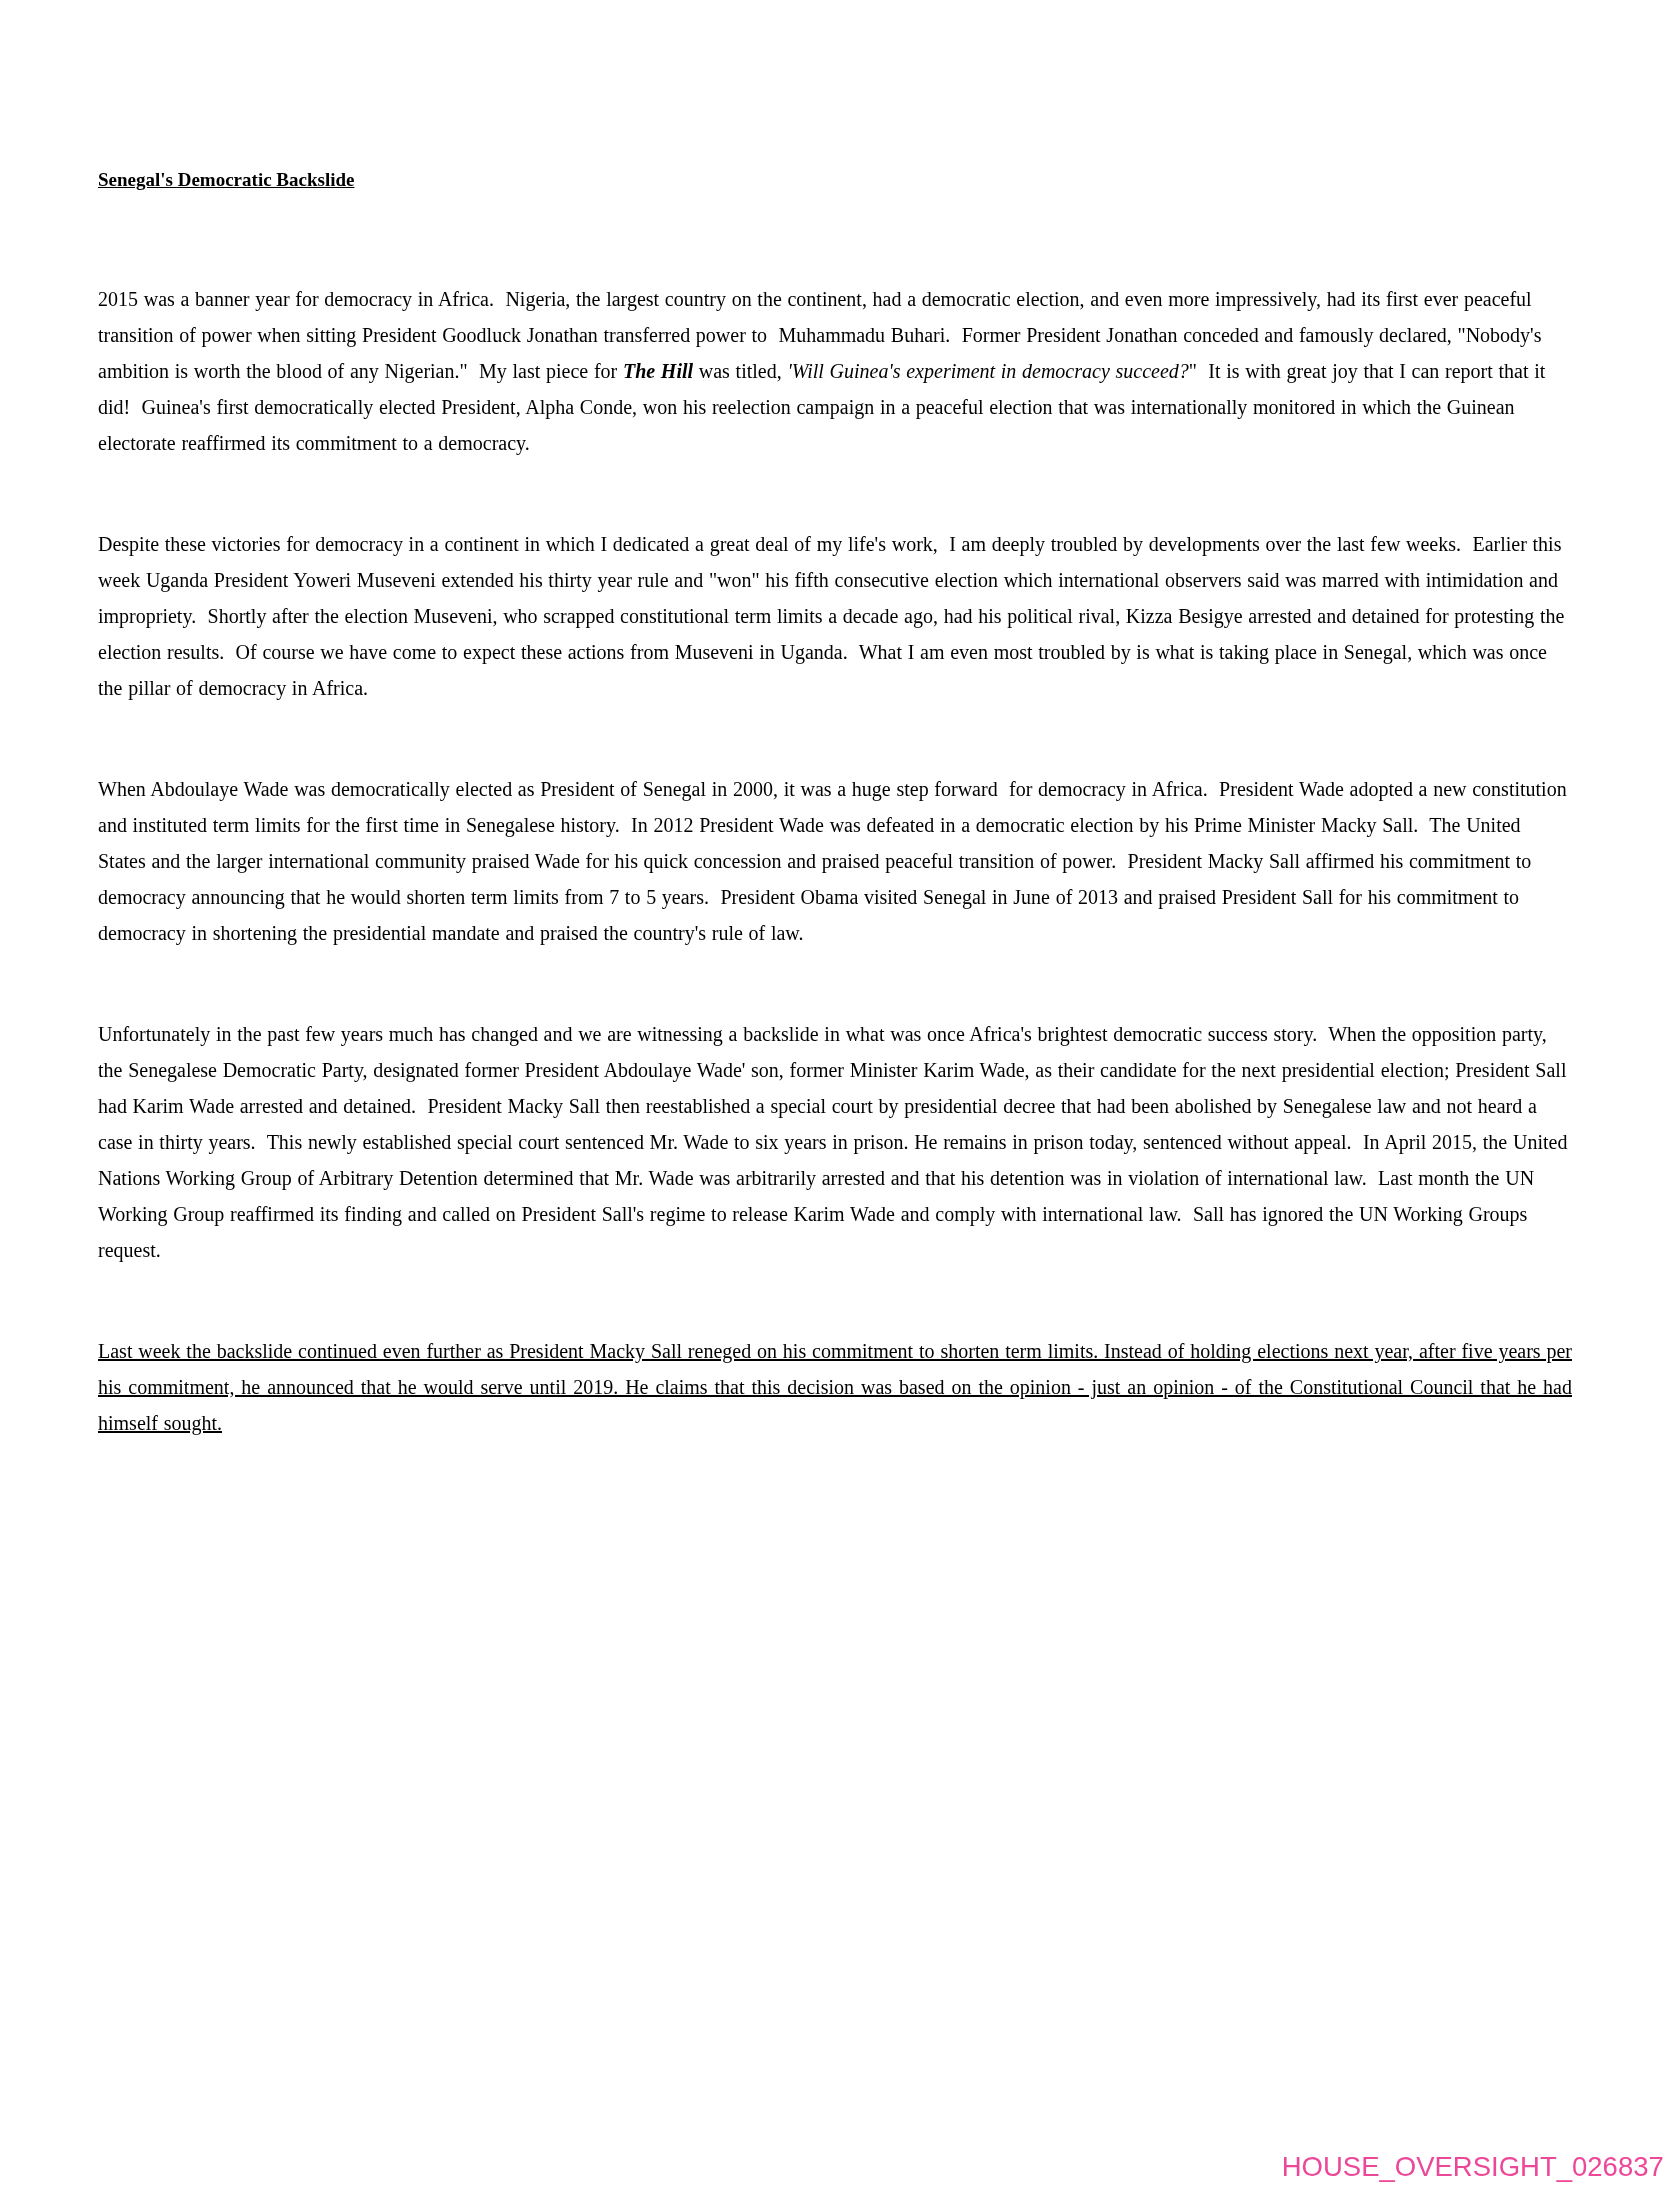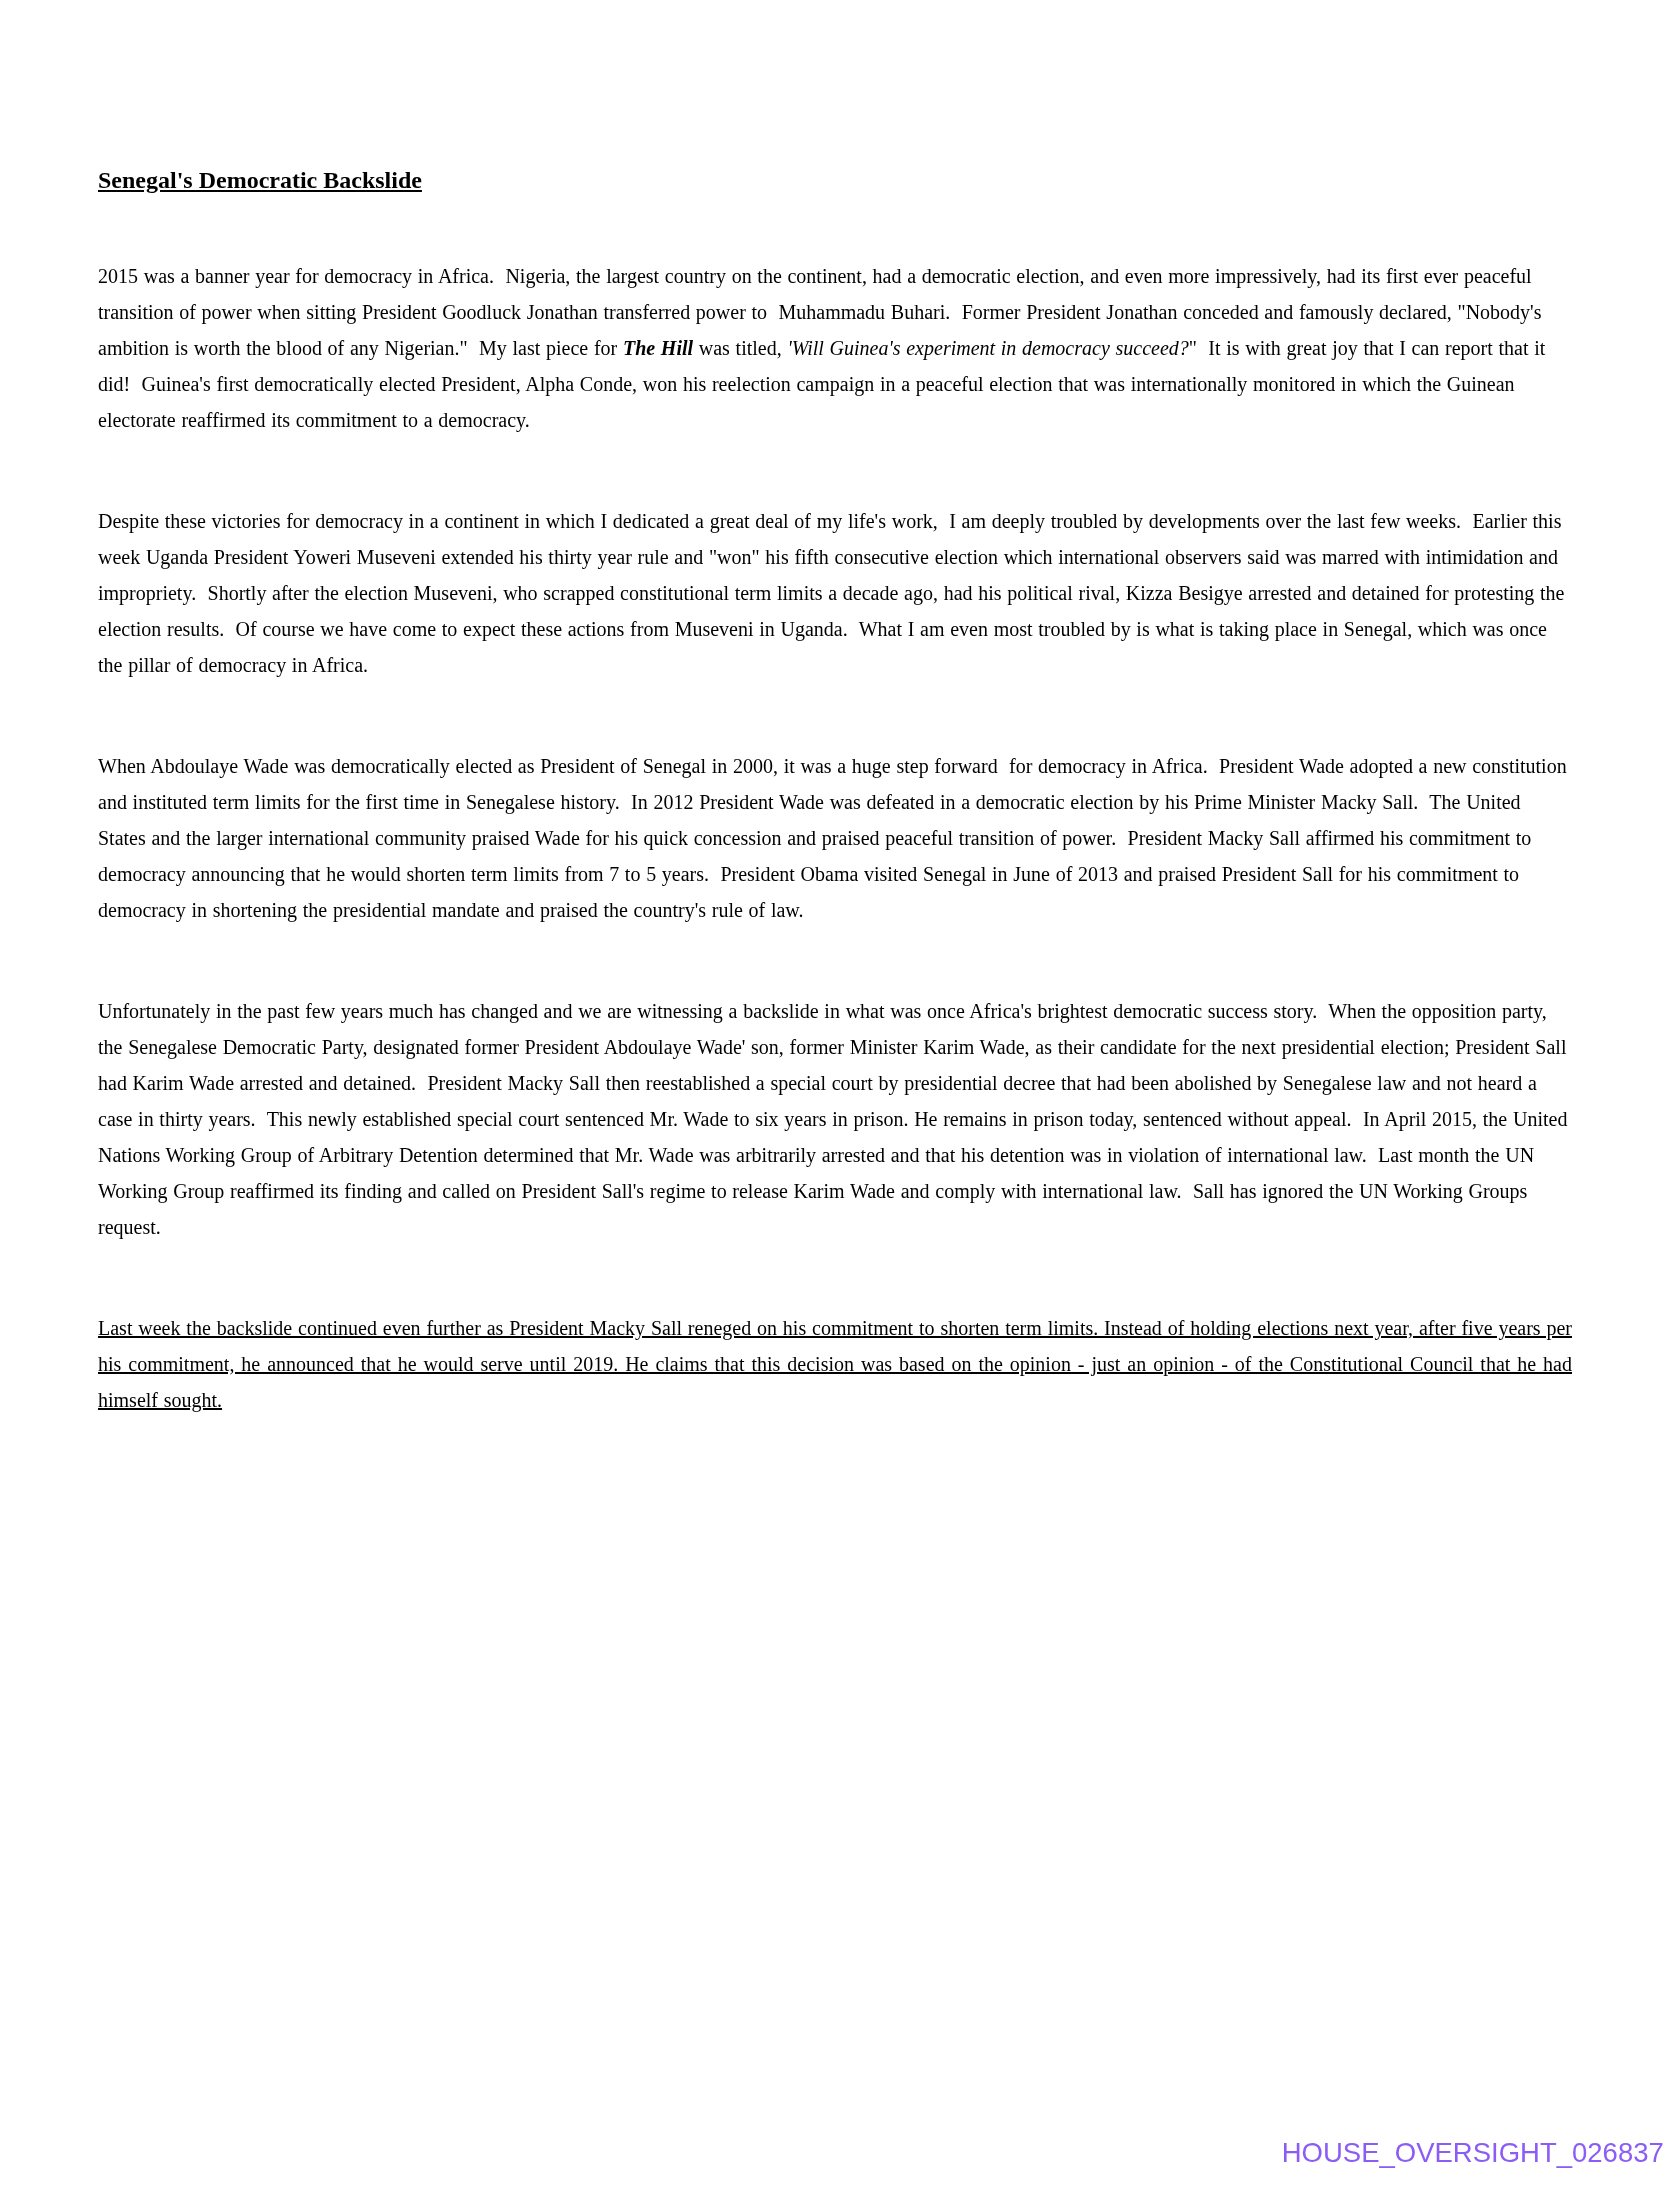--- a/index.html
+++ b/index.html
@@ -18,47 +18,47 @@
     background: #ffffff;
     overflow: hidden;
   }
   .content {
     position: absolute;
     top: 162px;
     left: 98px;
     width: 1474px;
   }
   .doc-title {
-    font-size: 24px;
+    font-size: 19px;
     line-height: 36px;
     font-weight: bold;
     text-decoration: underline;
-    margin: 0 0 60px 0;
+    margin: 0 0 83px 0;
   }
   .para {
     font-size: 20px;
     line-height: 36px;
     margin: 0 0 65px 0;
     white-space: pre-wrap;
     word-spacing: 0.7px;
   }
   .para--justify {
     white-space: normal;
     text-align: justify;
     text-decoration: underline;
   }
   .bold-italic { font-weight: bold; font-style: italic; }
   .italic { font-style: italic; }
   .footer {
     position: absolute;
     right: 5.2px;
-    bottom: 36px;
+    bottom: 22px;
     font-family: "Liberation Sans", sans-serif;
     font-size: 27.5px;
-    color: #8b5cf6;
+    color: #ec4899;
   }
 </style>
 </head>
 <body>
 
 <div class="page">
   <div class="content">
     <h1 class="doc-title">Senegal's Democratic Backslide</h1>
 
     <p class="para"><span>2015 was a banner year for democracy in Africa.  Nigeria, the largest country on the continent, had a democratic election, and even more impressively, had its first ever peaceful transition of power when sitting President Goodluck Jonathan transferred power to  Muhammadu Buhari.  Former President Jonathan conceded and famously declared, "Nobody's ambition is worth the blood of any Nigerian."  My last piece for </span><span class="bold-italic">The Hill</span><span> was titled, </span><span class="italic">'Will Guinea's experiment in democracy succeed?</span><span>"  It is with great joy that I can report that it did!  Guinea's first democratically elected President, Alpha Conde, won his reelection campaign in a peaceful election that was internationally monitored in which the Guinean electorate reaffirmed its commitment to a democracy.</span></p>

